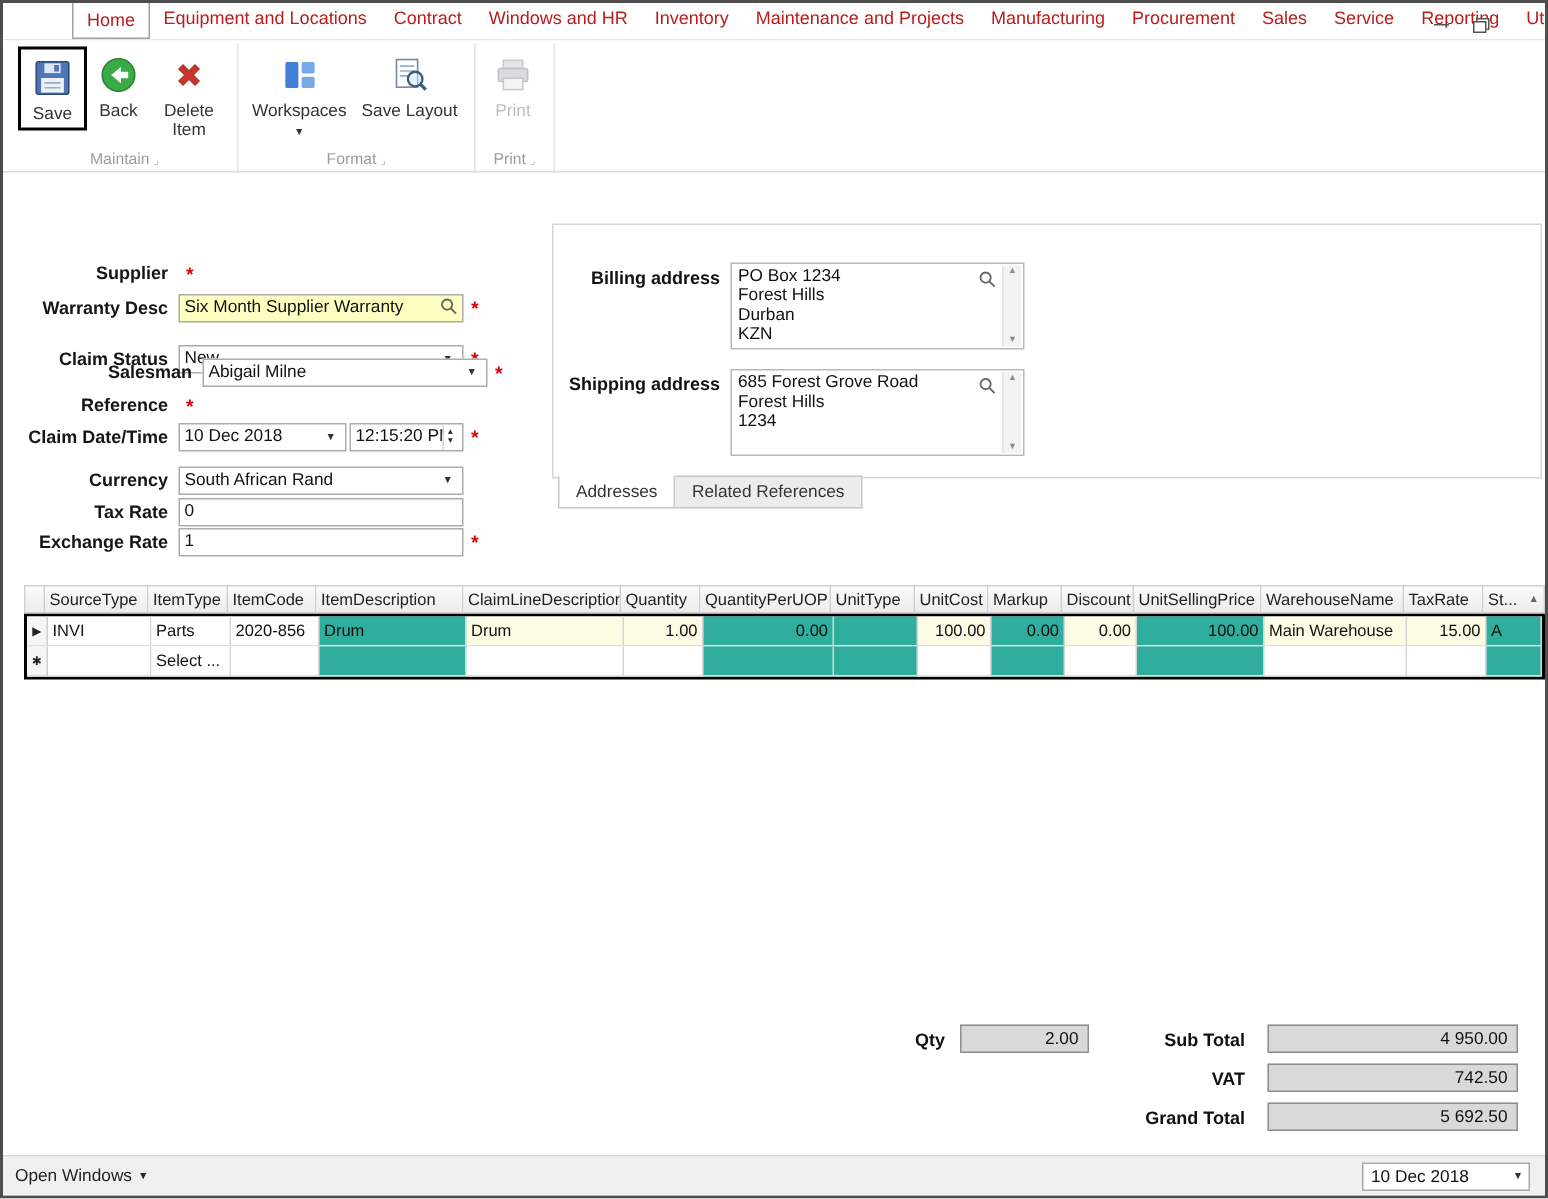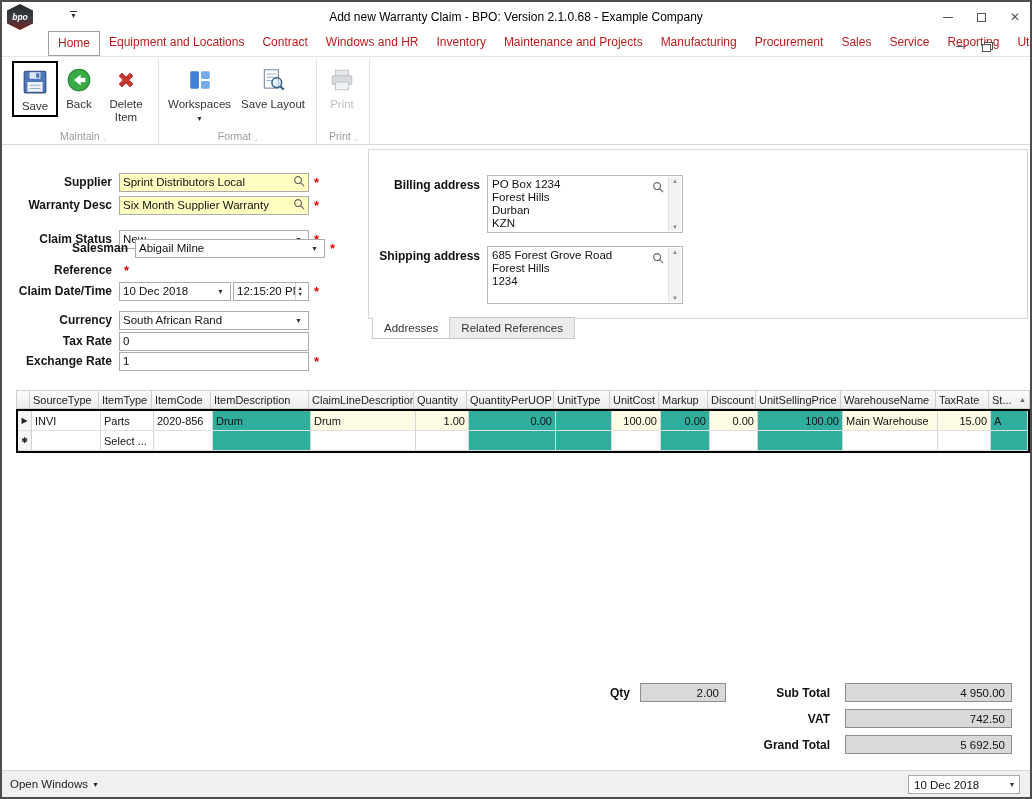--- a/index.html
+++ b/index.html
@@ -105,30 +105,20 @@
   .open-windows .arr{font-size:7px;color:#222;}
   .date-combo{position:absolute;right:10px;top:4px;width:112px;height:19px;background:#fff;border:1px solid #a9a9a9;
     display:flex;align-items:center;font-size:11.5px;padding-left:5px;}
   .date-combo .combo-arrow{margin-left:auto;width:14px;text-align:center;font-size:7px;color:#333;}
 </style>
 </head>
 <body>
 
 <div class="window">
 
-  <div class="titlebar">
-    <div class="logo">bpo</div>
-    <div class="qat-arrow">▼</div>
-    <div class="title-text">Add new Warranty Claim - BPO: Version 2.1.0.68 - Example Company</div>
-    <div class="win-controls">
-      <span class="glyph-min"></span>
-      <span class="glyph-max"></span>
-      <span class="glyph-close">✕</span>
-    </div>
-  </div>
 
   <div class="menubar">
     <div style="display:flex;">
         <span class="mtab active">Home</span>
         <span class="mtab">Equipment and Locations</span>
         <span class="mtab">Contract</span>
         <span class="mtab">Windows and HR</span>
         <span class="mtab">Inventory</span>
         <span class="mtab">Maintenance and Projects</span>
         <span class="mtab">Manufacturing</span>
@@ -225,29 +215,20 @@
       <div class="rgroup-label">
         <span>Print</span><span class="grp-glyph">⌟</span>
       </div>
     </div>
   </div>
 
   <div class="main">
 
     <div class="frow" style="top:27px;">
       <div class="flabel">Supplier</div>
-      <div class="fld yellow">
-        <span class="val">Sprint Distributors Local</span>
-        <span class="search">
-          <svg width="12" height="12" viewBox="0 0 13 13">
-              <circle cx="5.5" cy="5.5" r="3.7" fill="none" stroke="#666" stroke-width="1.3"></circle>
-              <path d="M8.3 8.3L12 12" stroke="#666" stroke-width="1.3"></path>
-            </svg>
-        </span>
-      </div>
       <span class="req">*</span>
     </div>
 
     <div class="frow" style="top:50px;">
       <div class="flabel">Warranty Desc</div>
       <div class="fld yellow">
         <span class="val">Six Month Supplier Warranty</span>
         <span class="search">
           <svg width="12" height="12" viewBox="0 0 13 13">
               <circle cx="5.5" cy="5.5" r="3.7" fill="none" stroke="#666" stroke-width="1.3"></circle>

